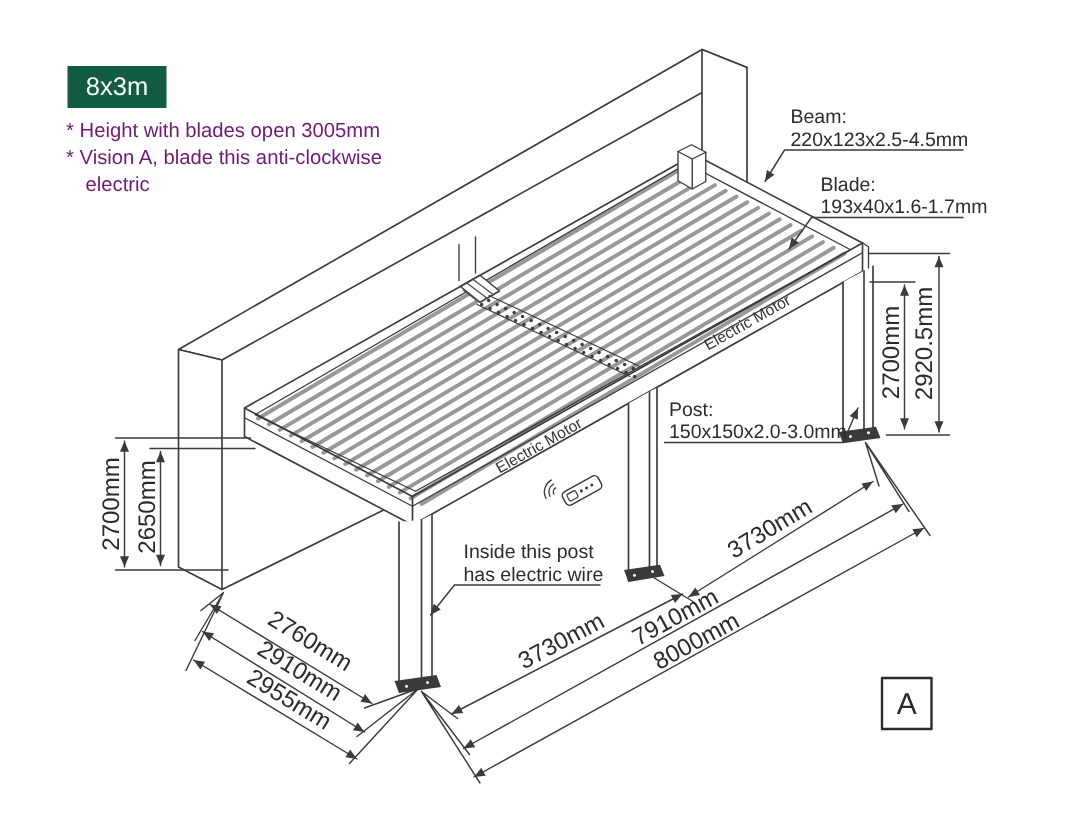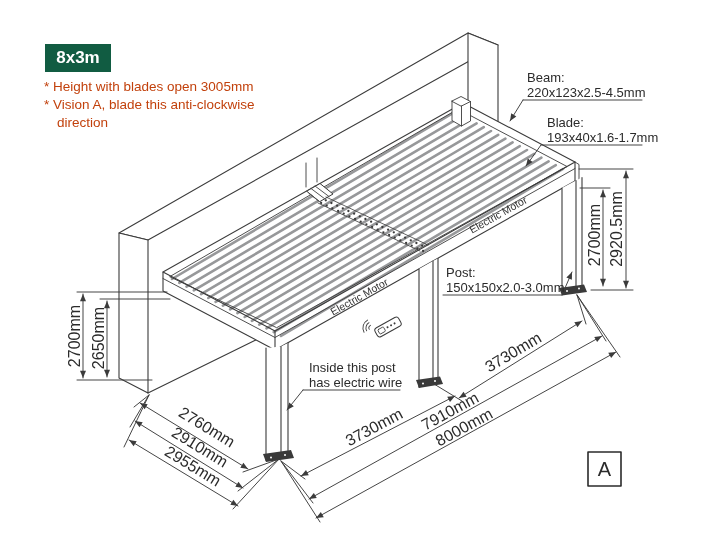--- a/index.html
+++ b/index.html
@@ -1,38 +1,38 @@
 <!DOCTYPE html>
 <html><head>
 <meta charset="utf-8">
 <style>
   html,body{margin:0;padding:0;background:#fff;width:720px;height:554px;overflow:hidden;
     font-family:"Liberation Sans","DejaVu Sans",sans-serif;}
   .stage{position:relative;width:720px;height:554px;background:#fff;}
   .badge{position:absolute;left:45px;top:44px;width:66px;height:28px;display:flex;
-    align-items:center;justify-content:center;color:#fff;font-size:17px;font-weight:700;}
-  .notes{position:absolute;left:44px;top:78px;font-size:13.5px;line-height:18px;color:#c2410c;}
+    align-items:center;justify-content:center;color:#fff;font-size:17px;font-weight:400;}
+  .notes{position:absolute;left:44px;top:78px;font-size:13.5px;line-height:18px;color:#701a75;}
   .notes .indent{padding-left:13px;}
   svg text{fill:#2b2b2b;}
   .dimtxt{font-size:16px;}
   .lbltxt{font-size:13px;}
   .motortxt{font-size:10.5px;fill:#333;}
   .atxt{font-size:20px;}
 </style>
 </head>
 <body>
 
 <div class="stage">
 
   <div class="badge" style="background:#115c42">8x3m</div>
 
   <div class="notes">
     <div>* Height with blades open 3005mm</div>
     <div>* Vision A, blade this anti-clockwise</div>
-    <div class="indent">direction</div>
+    <div class="indent">electric</div>
   </div>
 
   <svg width="720" height="554" viewBox="0 0 720 554" fill="none" stroke-linecap="round" stroke-linejoin="round">
     <defs>
       <marker id="ar" markerWidth="10" markerHeight="9" refX="7.6" refY="4" orient="auto-start-reverse" markerUnits="userSpaceOnUse">
         <path d="M0.4,1 L7.6,4 L0.4,7 Z" fill="#3b3b3b" stroke="none"></path>
       </marker>
     </defs>
 
     <g stroke="#3b3b3b" stroke-width="1.1">

